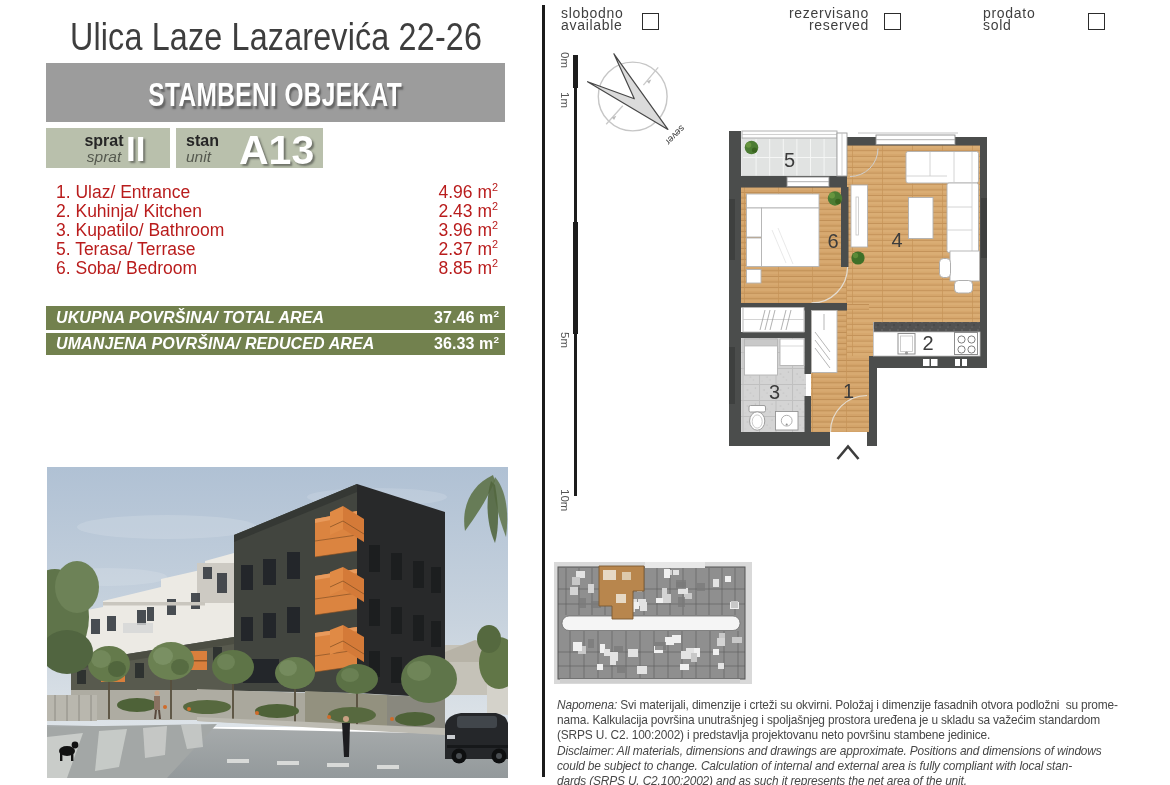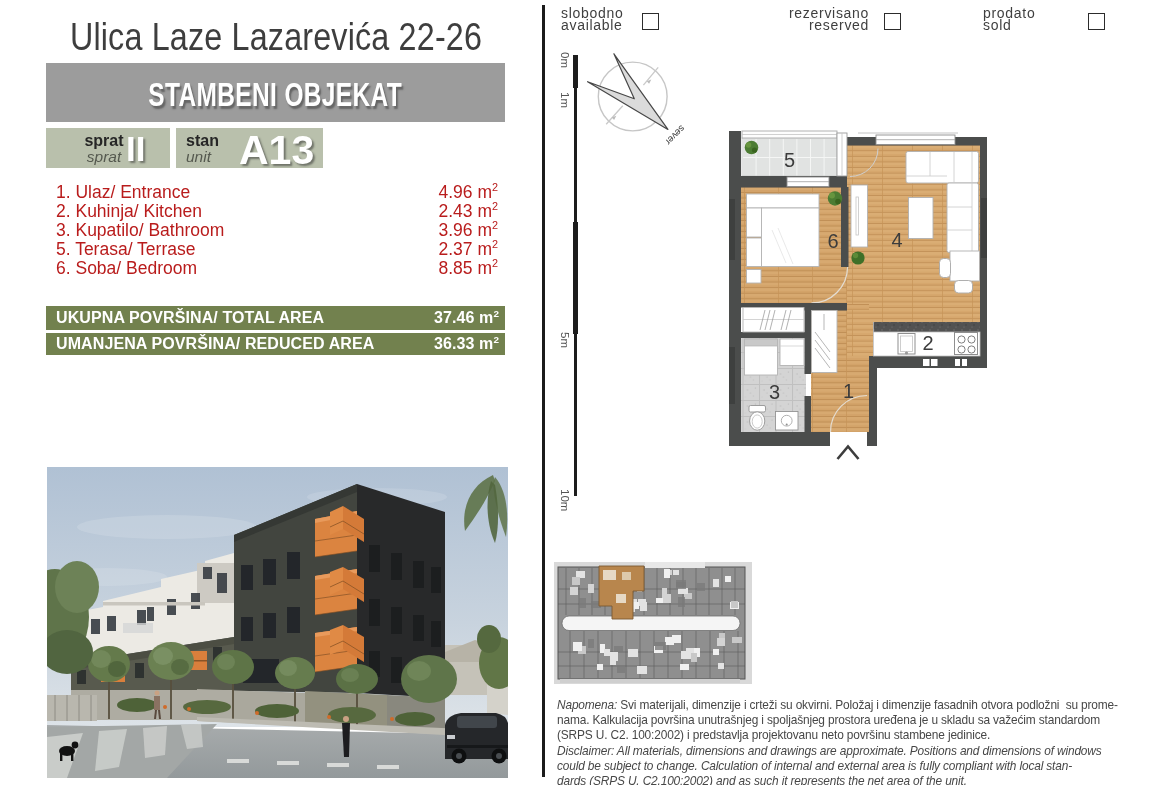--- a/index.html
+++ b/index.html
@@ -10,21 +10,21 @@
   .graybox { left:46px; top:63px; width:459px; height:59px; background:#9c9c9c; text-align:center; }
   .graybox span { display:inline-block; margin-top:12px; font-size:34px; font-weight:bold; color:#fff; letter-spacing:0.5px; transform:scaleX(0.72); text-shadow:2.5px 2.5px 2px rgba(45,45,45,0.5); }
   .gb { background:#b9c0ac; position:absolute; top:128px; height:40px; }
   .gb .b1 { display:block; font-weight:bold; color:#262626; font-size:16px; line-height:17px; }
   .gb .b2 { display:block; font-style:italic; color:#55594f; font-size:15.5px; line-height:15px; }
   .bignum { position:absolute; color:#fff; font-weight:bold; text-shadow:2px 2px 2px rgba(40,40,40,0.5); }
   .roomlist { left:56px; top:182.5px; width:446px; font-size:17.5px; color:#b91c1c; line-height:19.2px; }
   .roomlist .r { position:relative; height:19.2px; }
   .roomlist .v { position:absolute; right:4px; top:0; }
   .bar { position:absolute; left:46px; width:459px; background:#72814e; color:#fff; font-weight:bold; font-size:16px; letter-spacing:0.1px; }
-  .bar .t { position:absolute; left:10px; }
+  .bar .t { position:absolute; left:10px;font-style:italic; }
   .bar .v { position:absolute; right:6px; }
   sup { font-size:62%; vertical-align:super; line-height:0; }
   .vline { left:542px; top:5px; width:3px; height:772px; background:#1b1b1b; }
   .leg { position:absolute; top:8px; font-size:14px; line-height:11.6px; color:#3f3f3f; letter-spacing:0.7px; }
   
   .cbx { position:absolute; top:13px; width:17px; height:17px; border:1.8px solid #2c2c2c; background:#fff; }
   .rlab { position:absolute; color:#555; font-size:11.5px; transform:rotate(90deg); transform-origin:left top; }
   .ruler { position:absolute; background:#1d1d1d; }
   .disc { left:557px; top:698px; width:575px; font-size:11.9px; line-height:15.2px; color:#474747; letter-spacing:-0.15px; }
 </style>

